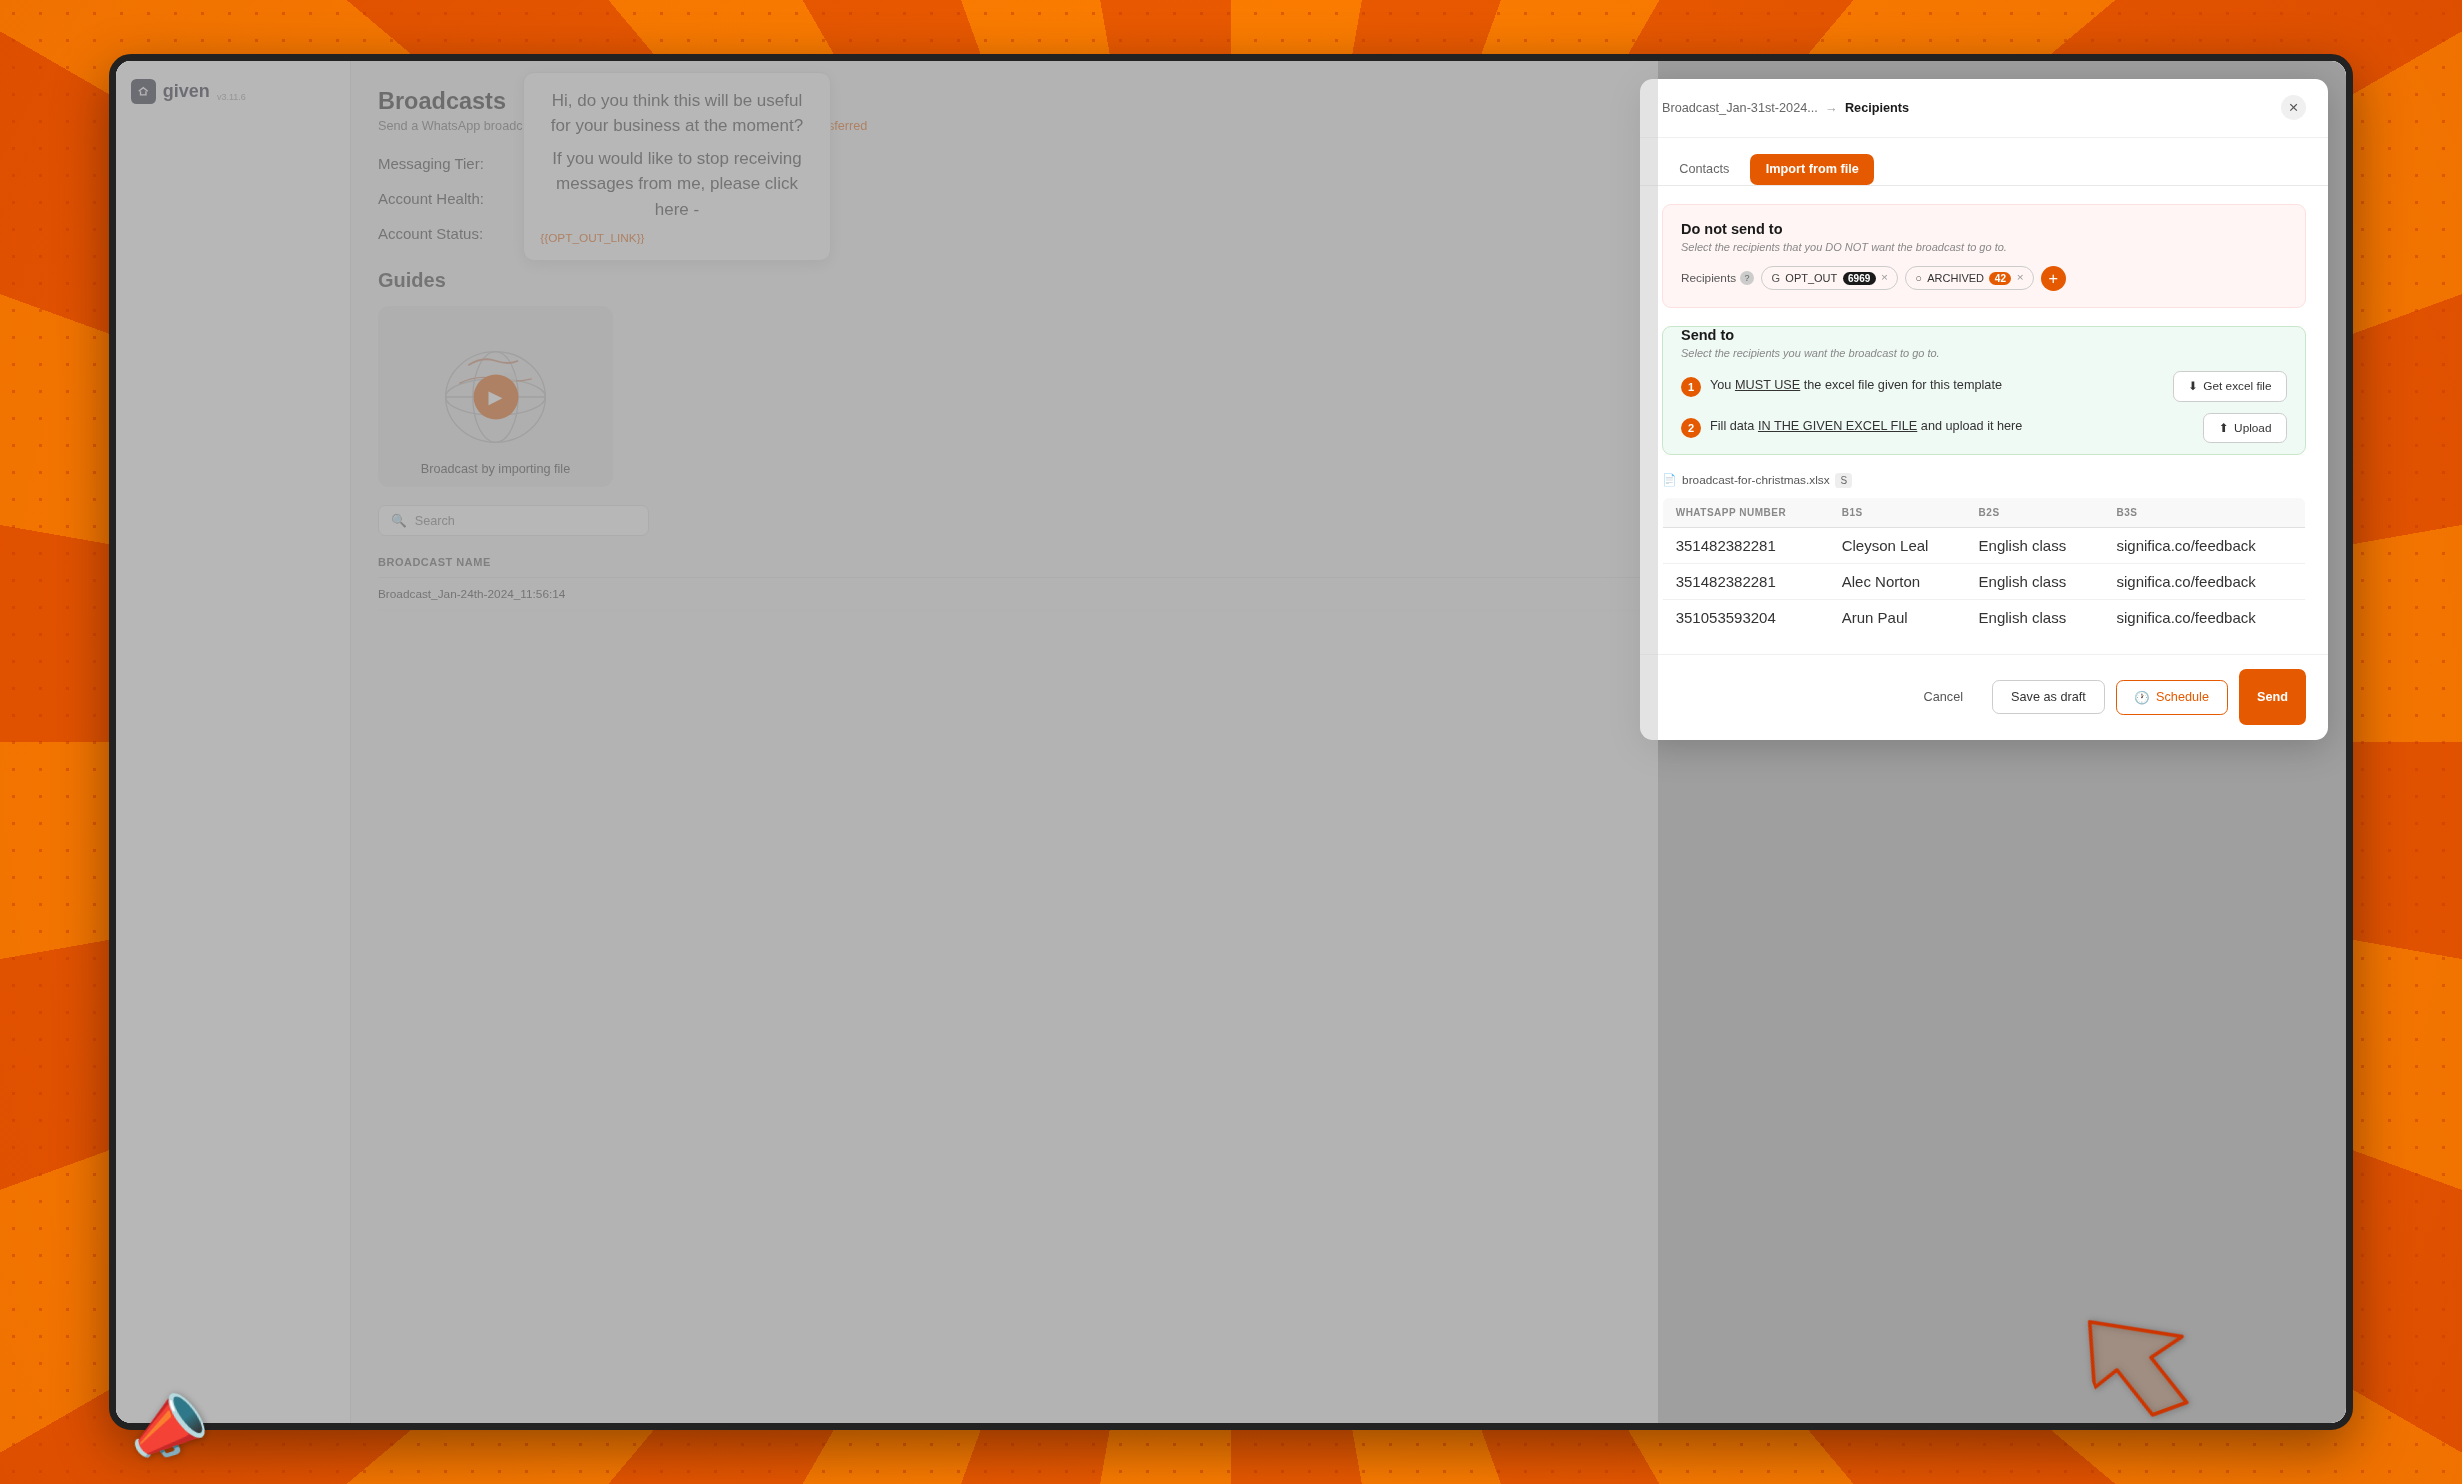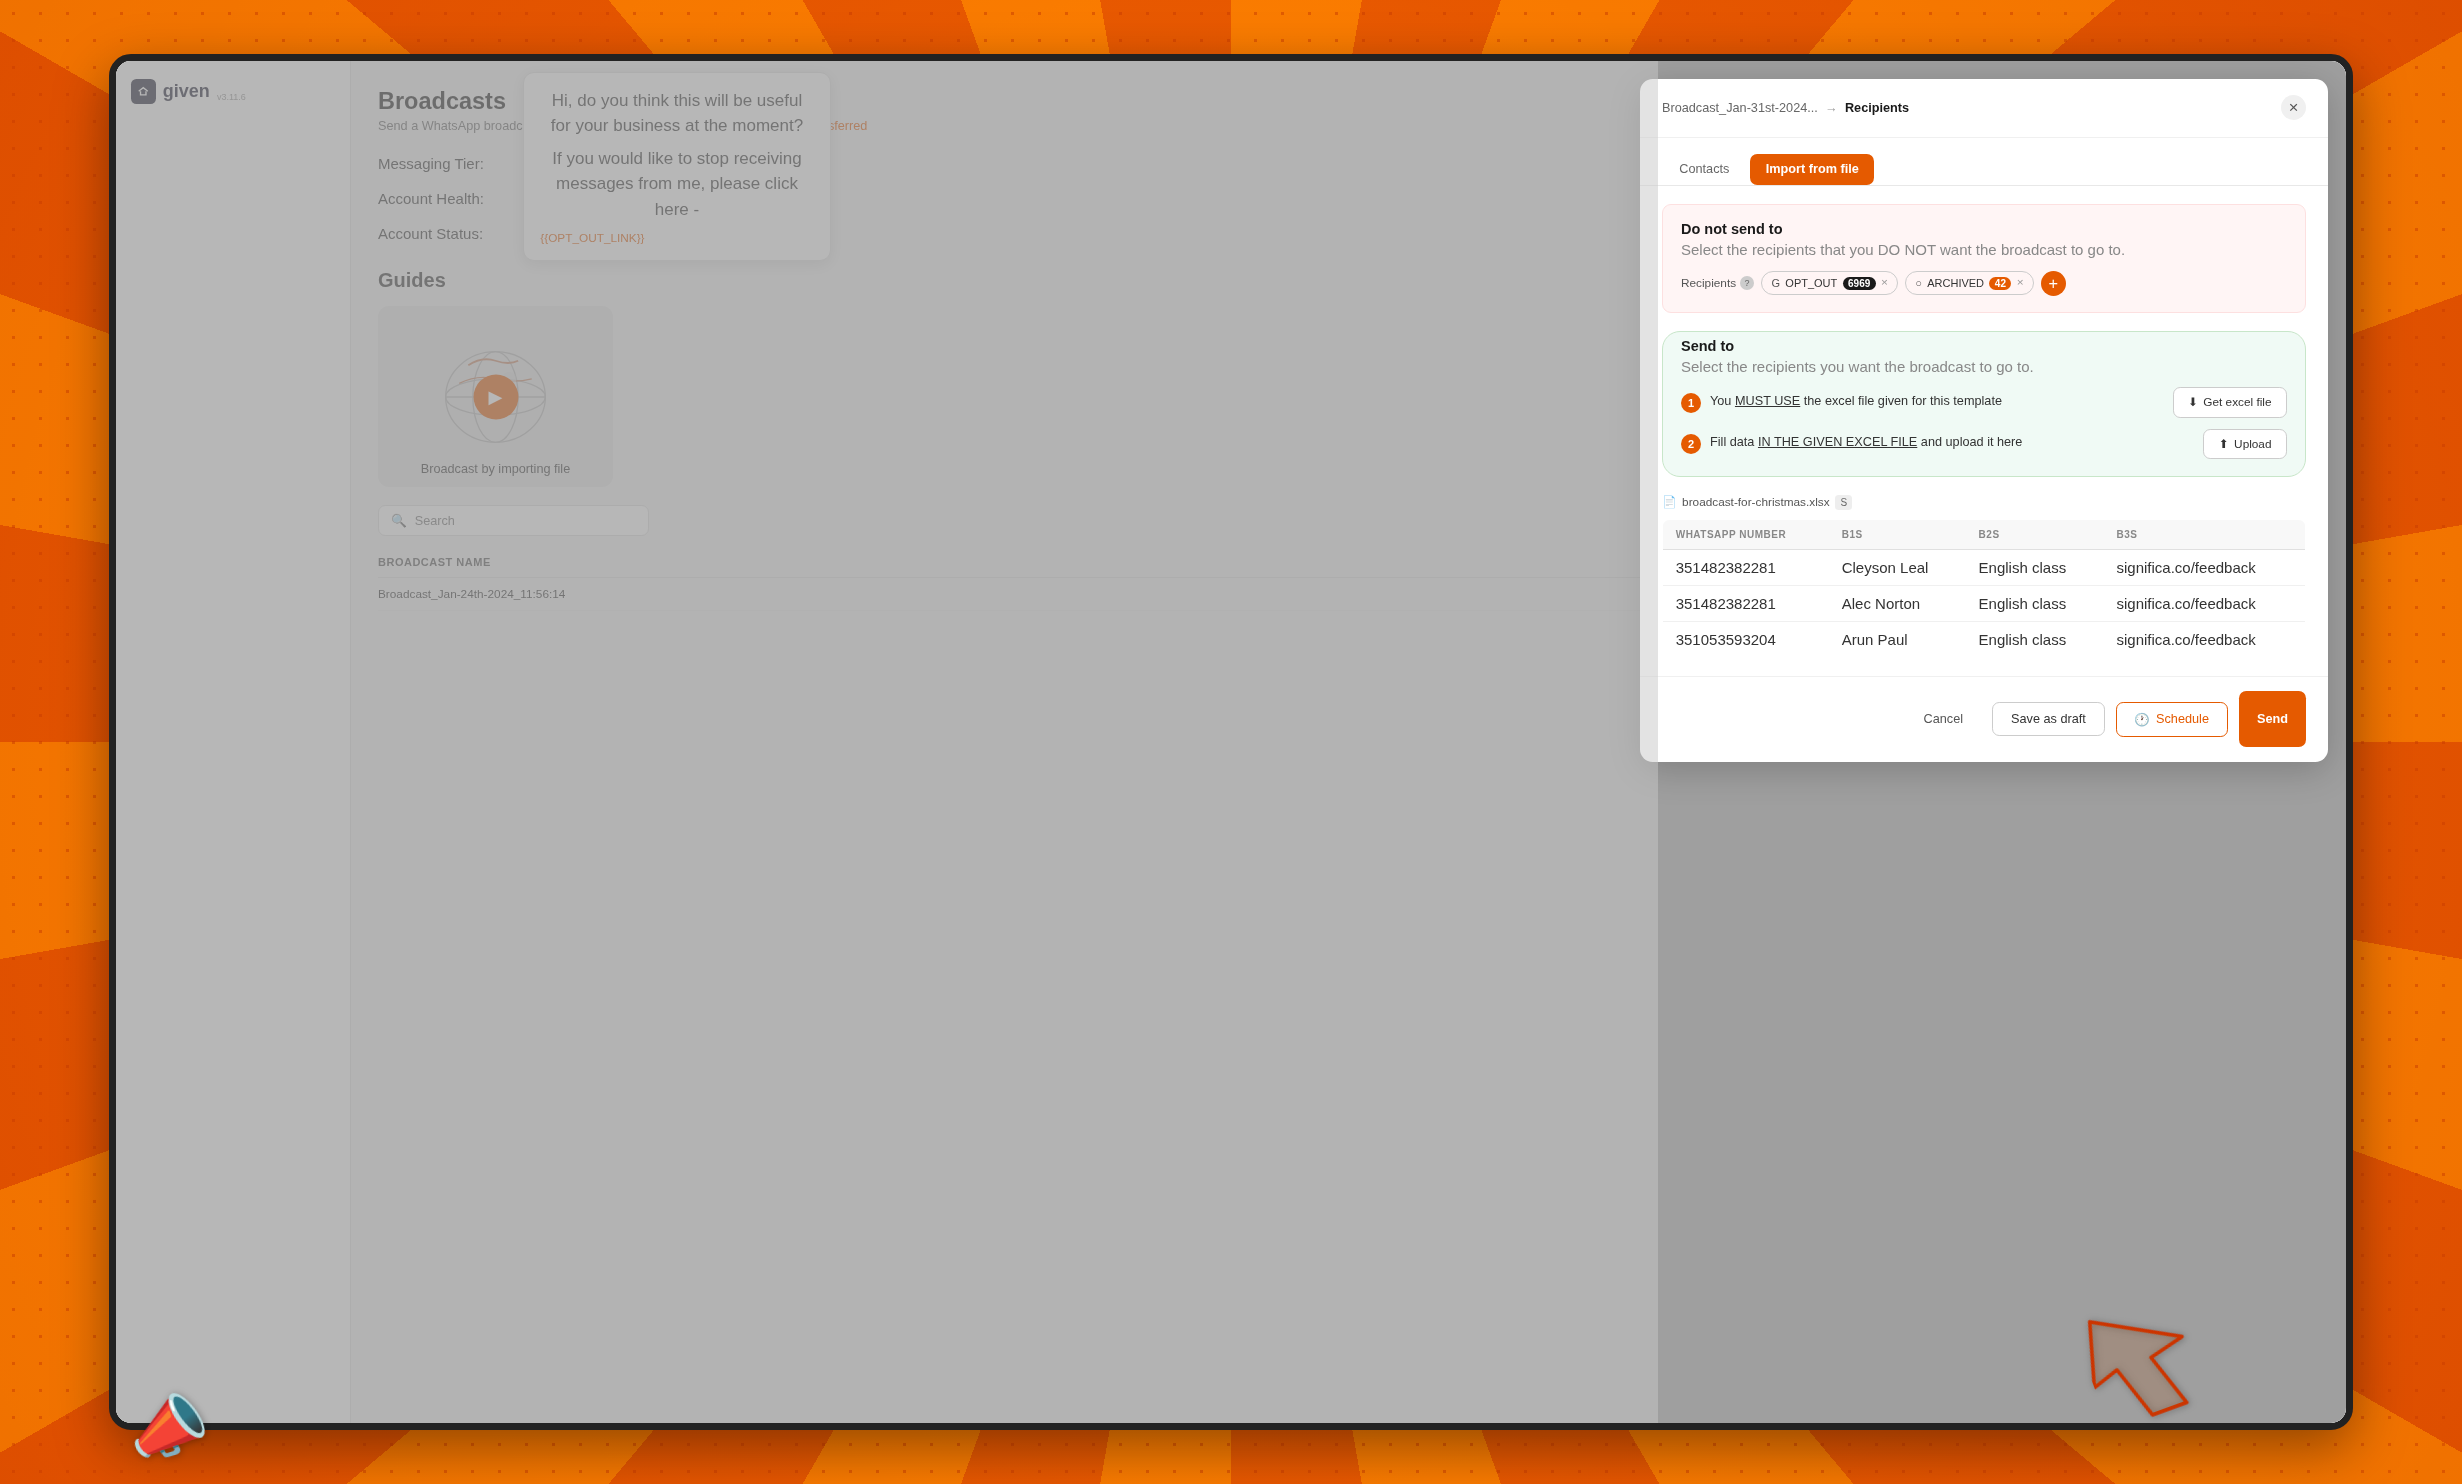--- a/index.html
+++ b/index.html
@@ -429,23 +429,24 @@
     }
 
     .section-title {
       font-size: 14.5px;
       font-weight: 600;
       color: #1a1a1a;
       margin-bottom: 3.6px;
     }
 
     .section-desc {
-      font-size: 15px;
+      font-size: 11px;
       color: #888;
       margin-bottom: 12.7px;
+      font-style: italic;
     }
 
     .recipients-row {
       display: flex;
       align-items: center;
       gap: 7.2px;
       flex-wrap: wrap;
     }
 
     .recipients-label {
@@ -504,22 +505,22 @@
       cursor: pointer;
       color: #fff;
       font-size: 16.3px;
       border: none;
     }
 
     
     .send-to-section {
       background: #f0faf5;
       border: 0.9px solid #c8e6c9;
-      border-radius: 18px;
-      padding: 6px 18px;
+      border-radius: 9px;
+      padding: 0 18px;
       margin-bottom: 18px;
     }
 
     .instruction-row {
       display: flex;
       align-items: center;
       justify-content: space-between;
       margin-bottom: 11px;
     }
 

